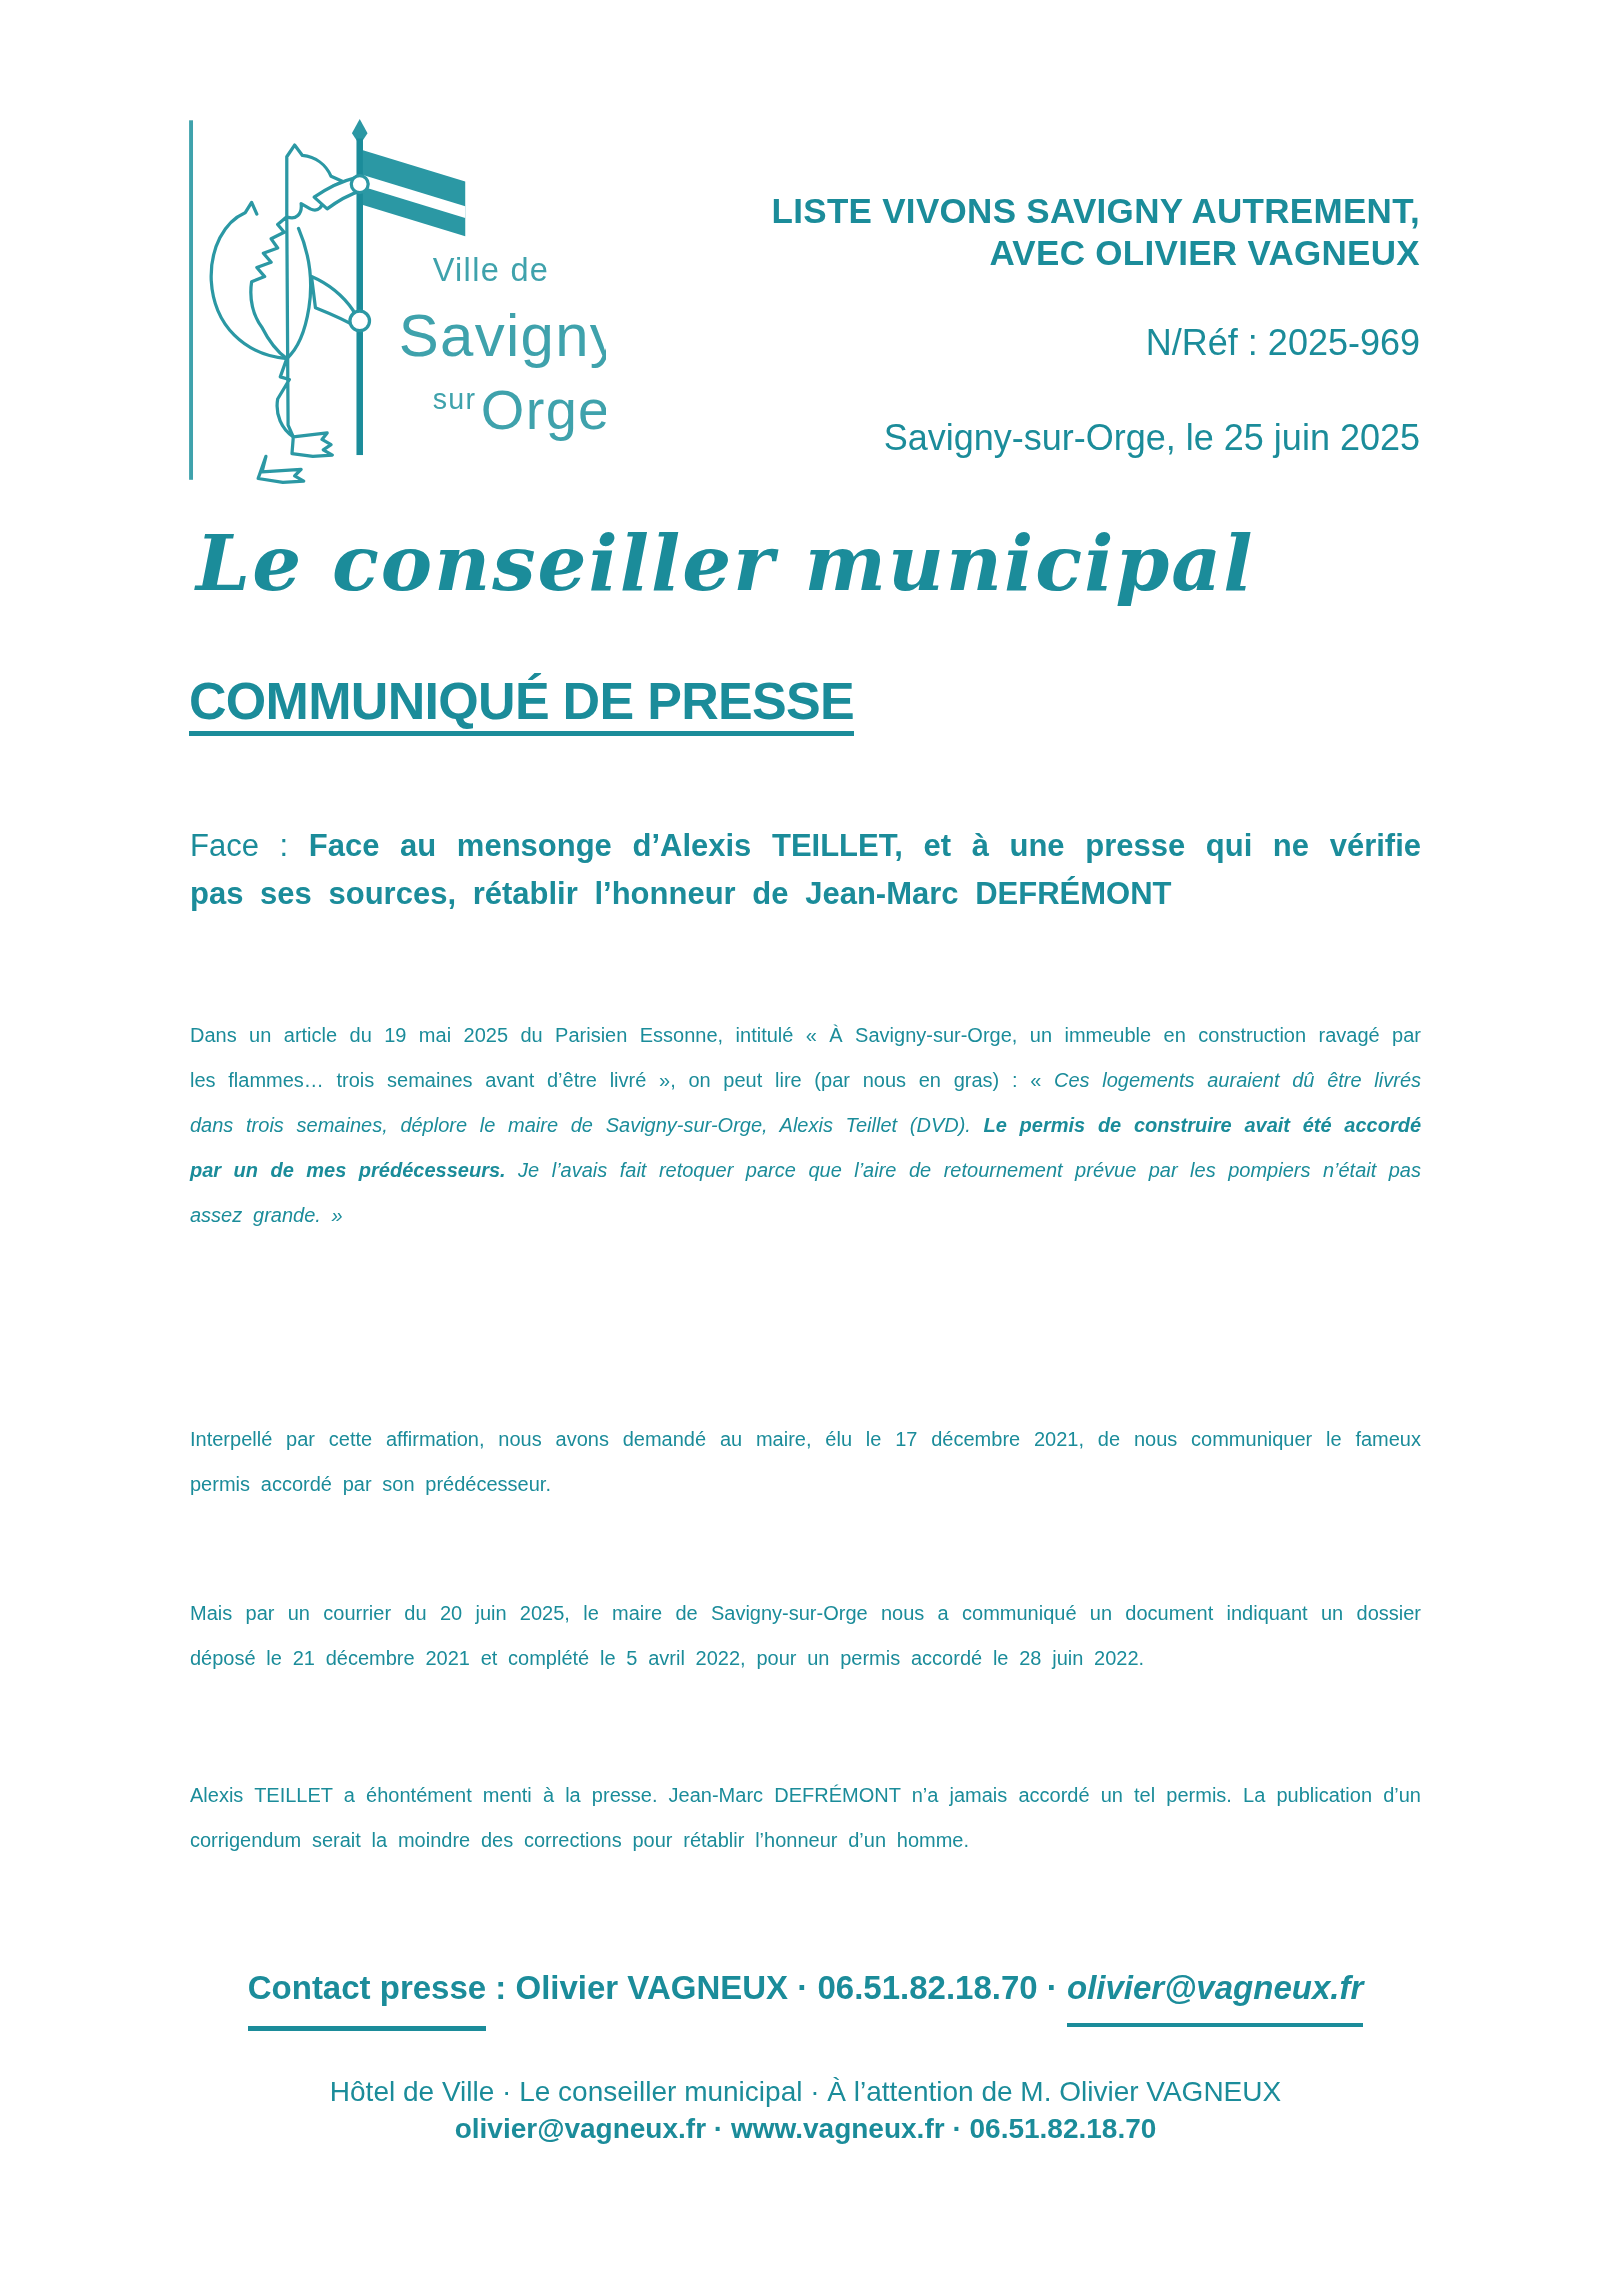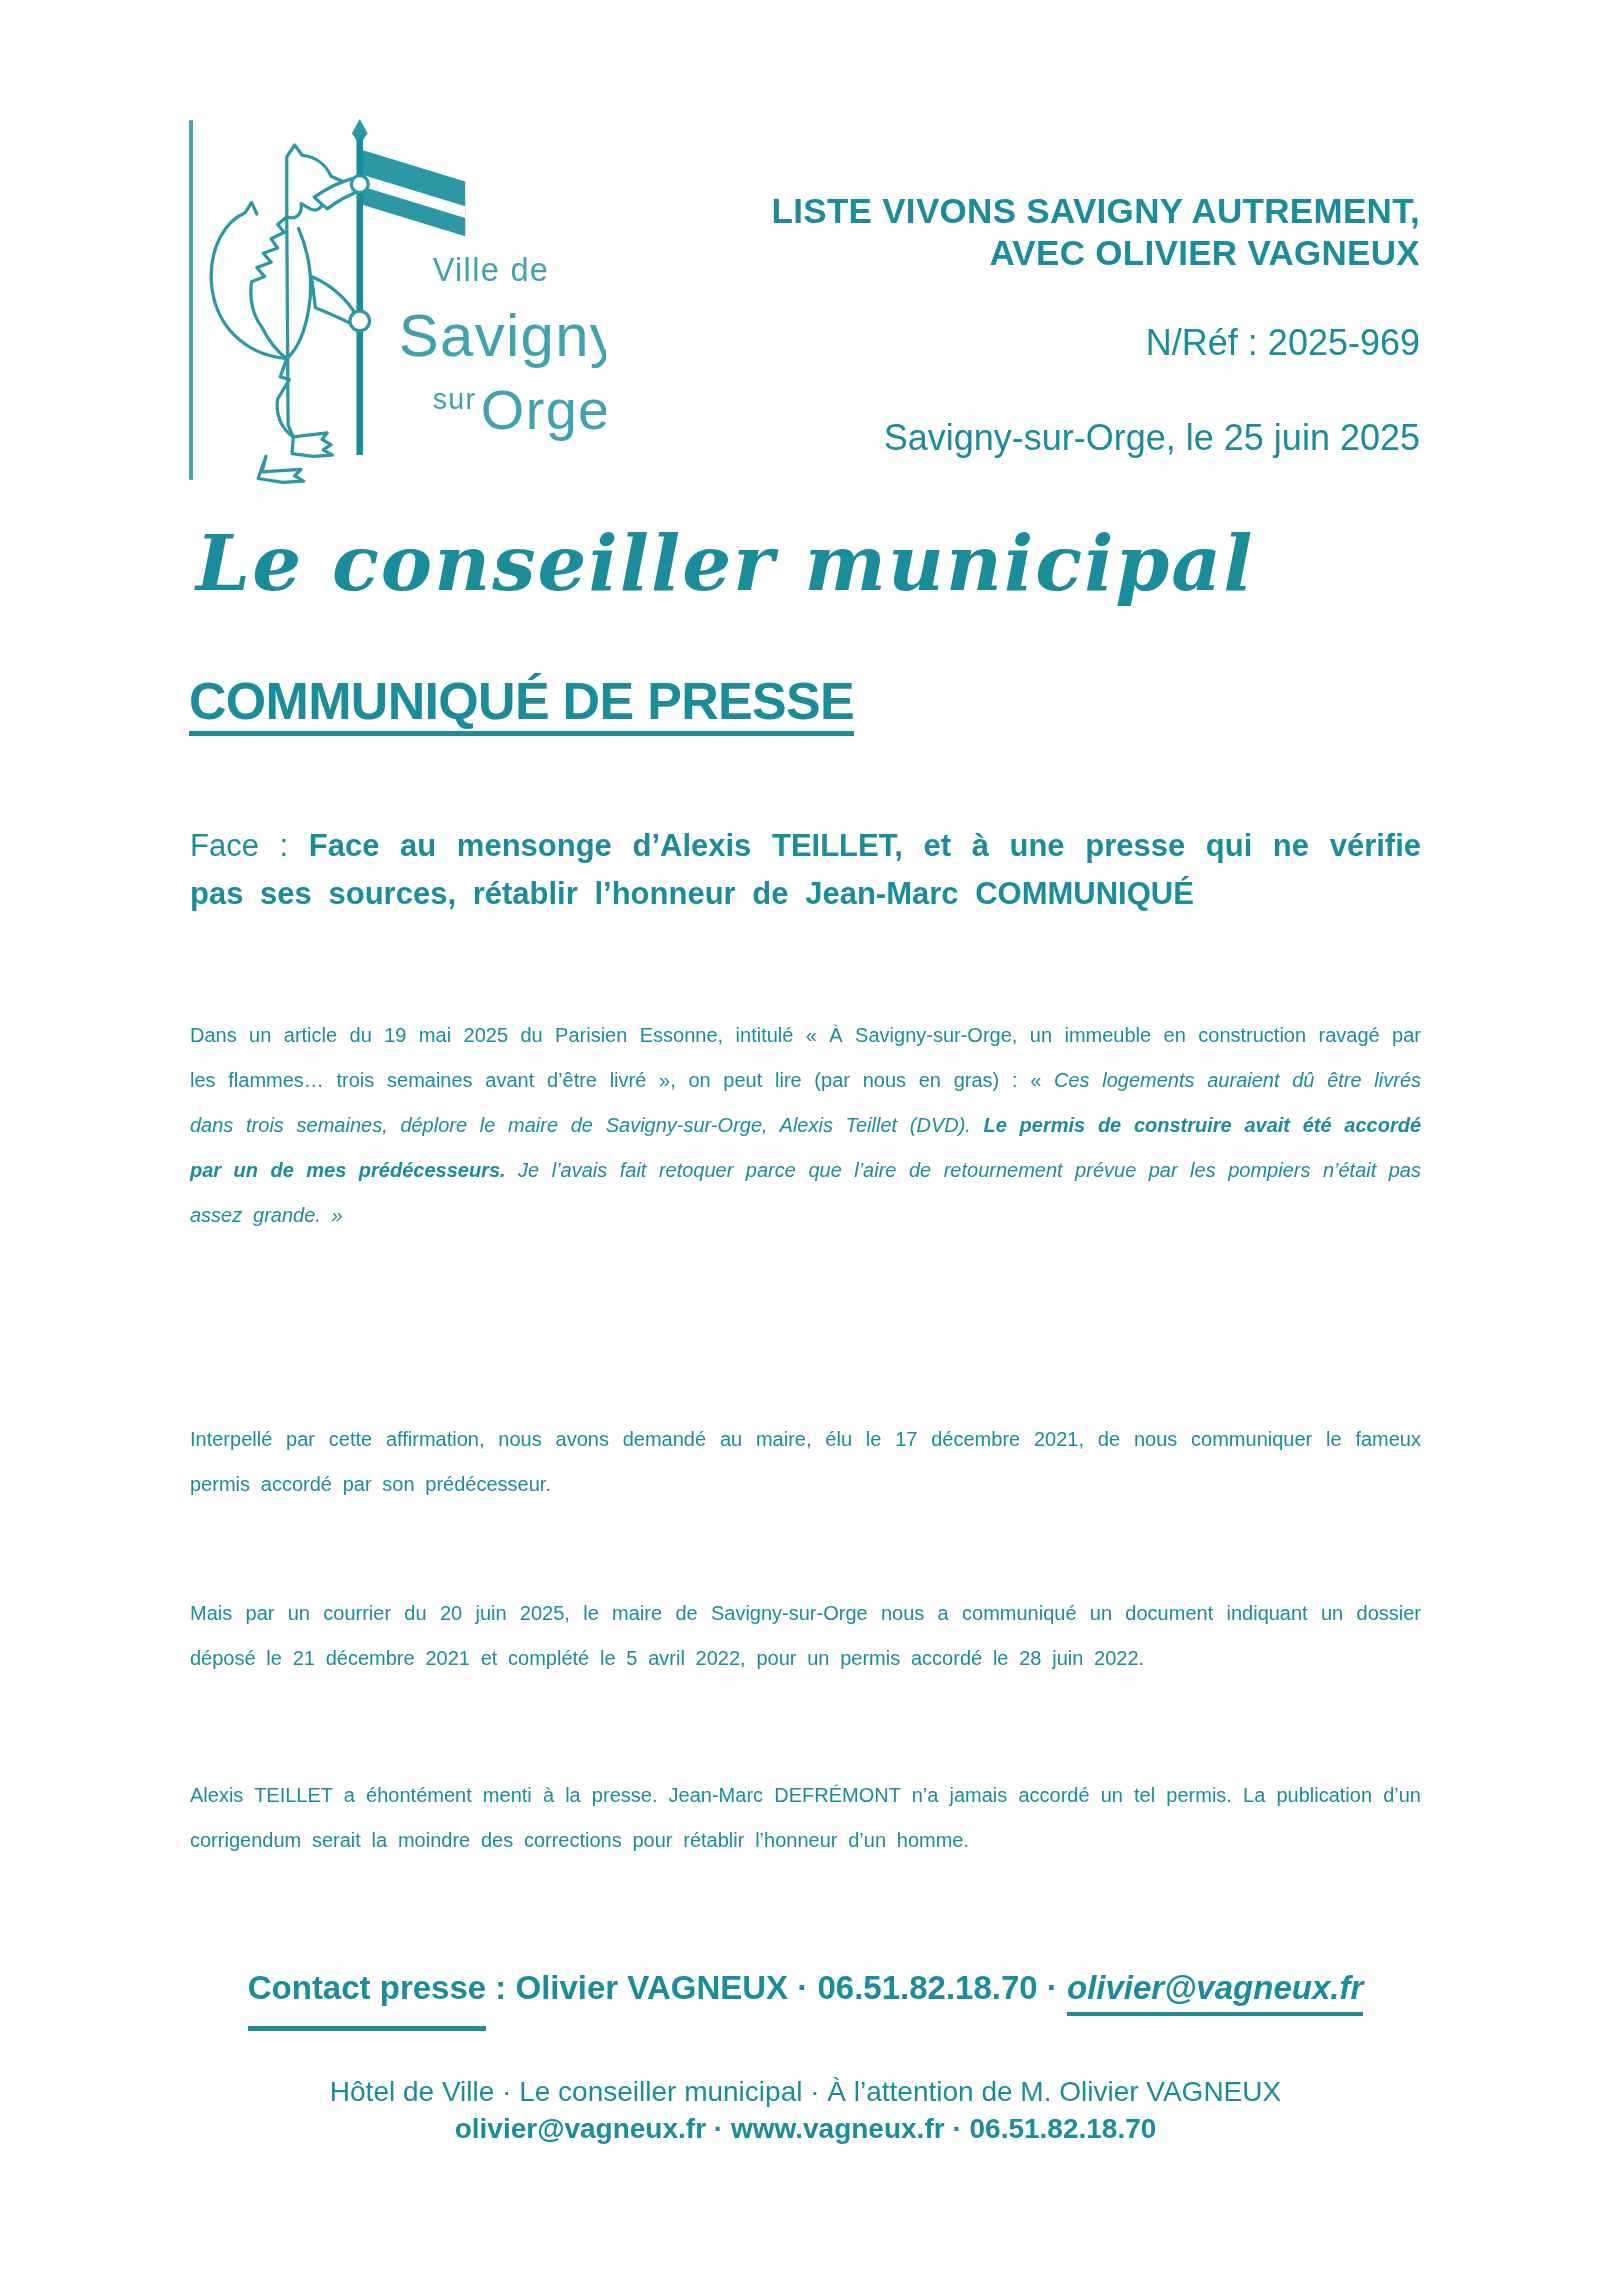--- a/index.html
+++ b/index.html
@@ -40,21 +40,21 @@
   .s-r  { font-weight:400; }
   .s-b  { font-weight:700; }
   .s-i  { font-style:italic; }
   .s-bi { font-weight:700; font-style:italic; }
   
   .contact-line {
     position:absolute; left:190px; top:1968px; width:1231px;
     text-align:center; font-size:33px; line-height:40px; font-weight:700;
   }
   .u-thick   { border-bottom:5.2px solid var(--teal); padding-bottom:20px; }
-  .email-link{ font-style:italic; border-bottom:4.6px solid var(--teal); padding-bottom:6px; }
+  .email-link{ font-style:italic; border-bottom:4.6px solid var(--teal); padding-bottom:17px; }
   
   .footer { position:absolute; left:190px; top:2073px; width:1231px;
             text-align:center; font-size:28px; line-height:37px; }
   .footer .bold { font-weight:700; }
 </style>
 </head>
 <body>
 
 <div class="page">
 
@@ -118,21 +118,21 @@
     <div class="hdr-ref">N/Réf : 2025-969</div>
     <div class="hdr-date">Savigny-sur-Orge, le 25 juin 2025</div>
   </div>
 
   <div class="script-line">Le conseiller municipal</div>
 
   <div class="doc-title">
     <span>COMMUNIQUÉ DE PRESSE</span>
   </div>
 
-  <p class="textblock subject"><span class="run s-r">Face : </span><span class="run s-b">Face au mensonge d’Alexis TEILLET, et à une presse qui ne vérifie pas ses sources, rétablir l’honneur de Jean-Marc COMMUNIQUÉ</span></p>
+  <p class="textblock subject"><span class="run s-r">Face : </span><span class="run s-b">Face au mensonge d’Alexis TEILLET, et à une presse qui ne vérifie pas ses sources, rétablir l’honneur de Jean-Marc DEFRÉMONT</span></p>
 
   <p class="textblock para p1"><span class="run s-r">Dans un article du 19 mai 2025 du Parisien Essonne, intitulé « À Savigny-sur-Orge, un immeuble en construction ravagé par les flammes… trois semaines avant d’être livré », on peut lire (par nous en gras) : « </span><span class="run s-i">Ces logements auraient dû être livrés dans trois semaines, déplore le maire de Savigny-sur-Orge, Alexis Teillet (DVD). </span><span class="run s-bi">Le permis de construire avait été accordé par un de mes prédécesseurs.</span><span class="run s-i"> Je l’avais fait retoquer parce que l’aire de retournement prévue par les pompiers n’était pas assez grande. »</span></p>
   <p class="textblock para p2"><span class="run s-r">Interpellé par cette affirmation, nous avons demandé au maire, élu le 17 décembre 2021, de nous communiquer le fameux permis accordé par son prédécesseur.</span></p>
   <p class="textblock para p3"><span class="run s-r">Mais par un courrier du 20 juin 2025, le maire de Savigny-sur-Orge nous a communiqué un document indiquant un dossier déposé le 21 décembre 2021 et complété le 5 avril 2022, pour un permis accordé le 28 juin 2022.</span></p>
   <p class="textblock para p4"><span class="run s-r">Alexis TEILLET a éhontément menti à la presse. Jean-Marc DEFRÉMONT n’a jamais accordé un tel permis. La publication d’un corrigendum serait la moindre des corrections pour rétablir l’honneur d’un homme.</span></p>
 
   <div class="contact-line"><span class="u-thick">Contact presse</span><span> : Olivier VAGNEUX · 06.51.82.18.70 · </span><span class="email-link">olivier@vagneux.fr</span></div>
 
   <div class="footer">
     <div>Hôtel de Ville · Le conseiller municipal · À l’attention de M. Olivier VAGNEUX</div>

